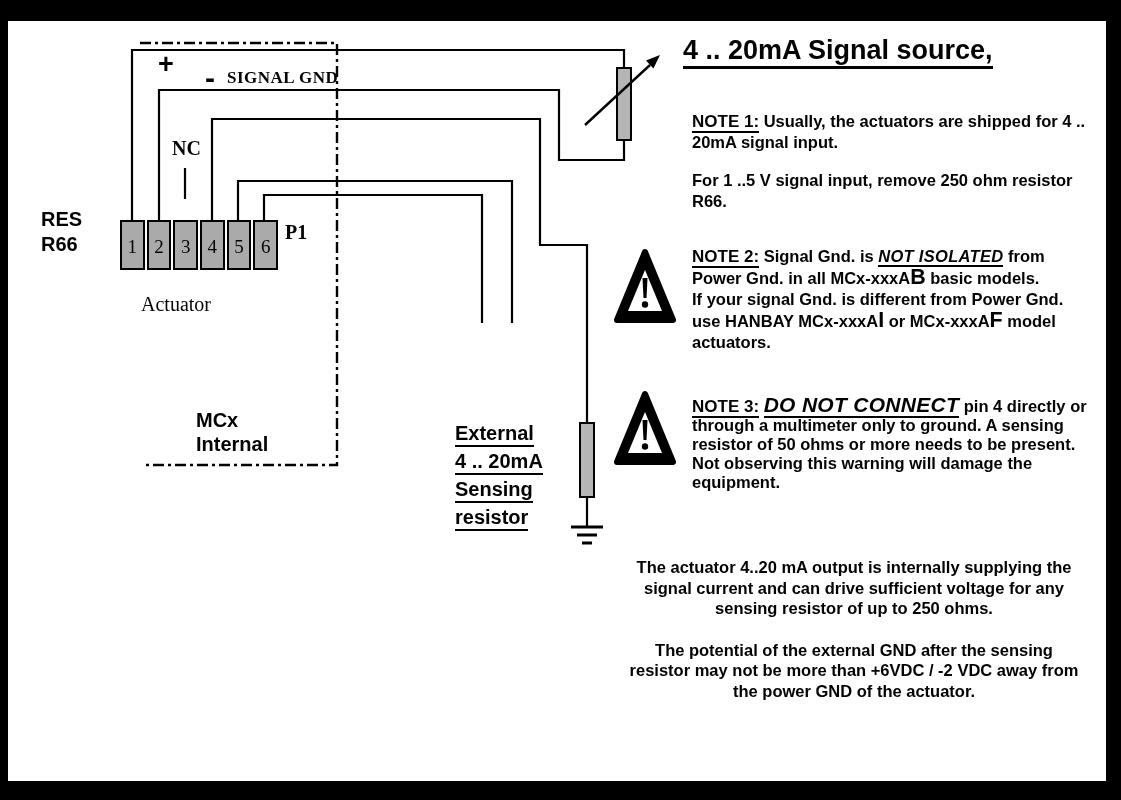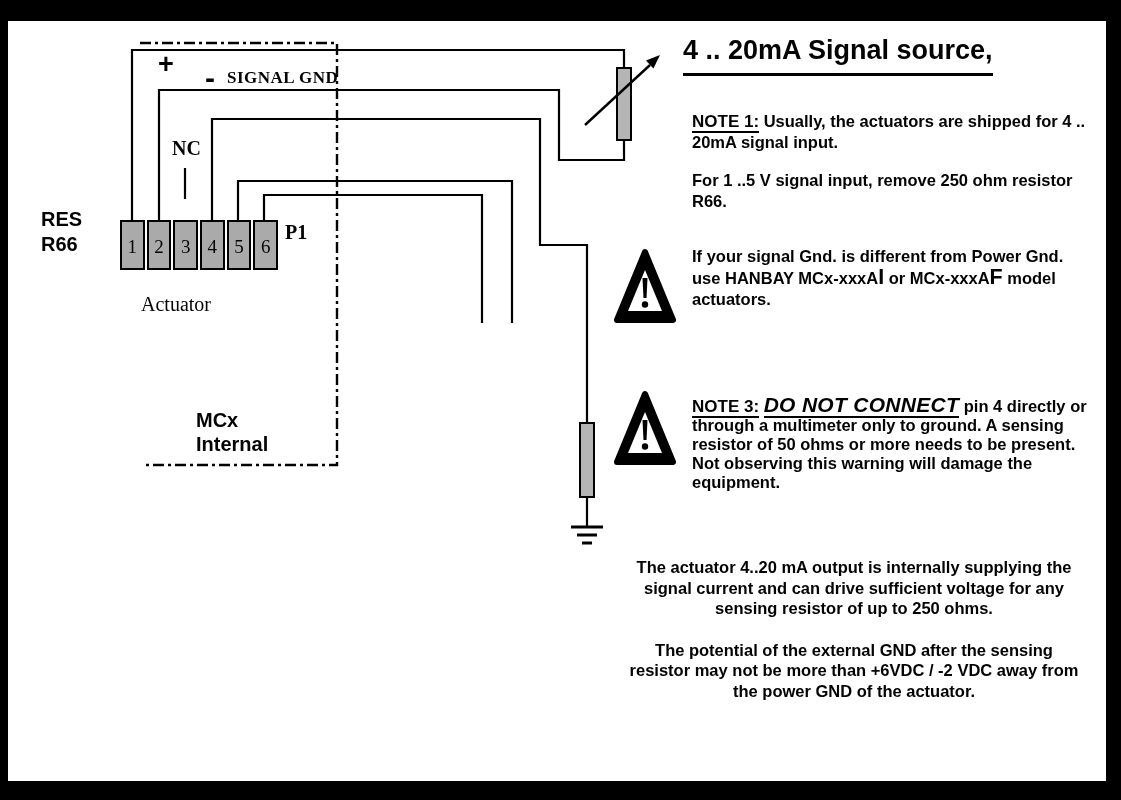--- a/index.html
+++ b/index.html
@@ -19,21 +19,21 @@
   .actuator{font-size:20px;}
   .mcx{font-size:20px;line-height:24px;}
   .extlab{font-size:20px;line-height:28px;}
   .extlab .ul{border-bottom:2.5px solid #000;padding-bottom:1px;}
   
   .terminal{left:112px;top:199px;width:158px;height:50px;display:flex;gap:2px;}
   .cell{flex:1;background:#aaaaaa;border:2px solid #000;display:flex;align-items:center;justify-content:center;}
   .cell span{font-family:"Liberation Serif",serif;font-size:19px;color:#050505;padding-top:4px;}
   
   .heading{font-size:27px;line-height:34px;}
-  .heading .ul{border-bottom:3px solid #000;padding-bottom:8px;}
+  .heading .ul{border-bottom:3px solid #000;padding-bottom:1px;}
   .note{font-size:16.5px;line-height:21px;width:404px;}
   .notelabel{border-bottom:2.2px solid #000;font-size:17px;}
   .emph2{font-style:italic;border-bottom:2.2px solid #000;letter-spacing:0.3px;}
   .emph3{font-style:italic;font-size:21px;border-bottom:2.5px solid #000;letter-spacing:0.3px;}
   .big{font-size:1.3em;line-height:1;}
   .note3{line-height:19px;}
   .bodytext{font-size:16.5px;line-height:20.5px;width:460px;}
   .bodytext p{margin:0 0 21px 0;text-align:center;}
 </style>
 </head>
@@ -101,20 +101,26 @@
       </div>
   </div>
   <div class="abs serif p1lab" style="left:277px;top:200px">P1</div>
   <div class="abs serif actuator" style="left:133px;top:272px">Actuator</div>
 
   <div class="abs sansb mcx" style="left:188px;top:387px">
     <div>MCx</div>
     <div>Internal</div>
   </div>
 
+  <div class="abs sansb extlab" style="left:447px;top:398px">
+    <div><span class="ul">External</span></div>
+    <div><span class="ul">4 .. 20mA</span></div>
+    <div><span class="ul">Sensing</span></div>
+    <div><span class="ul">resistor</span></div>
+  </div>
 
   <div class="abs sansb heading" style="left:675px;top:12px">
     <div><span class="ul">4 .. 20mA Signal source,</span></div>
   </div>
 
   <div class="abs sansb note" style="left:684px;top:90px">
     <span class="notelabel">NOTE 1:</span><span> Usually, the actuators are shipped for 4 .. 20mA signal input.</span>
   </div>
 
   <div class="abs sansb note" style="left:684px;top:149px">
@@ -122,20 +128,23 @@
   </div>
 
   <svg class="abs" style="left:605px;top:227px" width="64" height="78" viewBox="0 0 64 78">
     <polygon points="32,4 60,72 4,72" fill="#000" stroke="#000" stroke-width="6" stroke-linejoin="round"></polygon>
     <polygon points="32,22 49,63 15,63" fill="#fff"></polygon>
     <polygon points="29.5,30 34.5,30 33.5,50 30.5,50" fill="#000"></polygon>
     <circle cx="32" cy="56.5" r="3.2" fill="#000"></circle>
   </svg>
 
   <div class="abs sansb note" style="left:684px;top:225px">
+    <div>
+      <span class="notelabel">NOTE 2:</span><span> Signal Gnd. is </span><span class="emph2">NOT ISOLATED</span><span> from Power Gnd. in all MCx-xxxA</span><span class="big">B</span><span> basic models.</span>
+    </div>
     <div style="">
       <span>If your signal Gnd. is different from Power Gnd. use HANBAY MCx-xxxA</span><span class="big">I</span><span> or MCx-xxxA</span><span class="big">F</span><span> model actuators.</span>
     </div>
   </div>
 
   <svg class="abs" style="left:605px;top:369px" width="64" height="78" viewBox="0 0 64 78">
     <polygon points="32,4 60,72 4,72" fill="#000" stroke="#000" stroke-width="6" stroke-linejoin="round"></polygon>
     <polygon points="32,22 49,63 15,63" fill="#fff"></polygon>
     <polygon points="29.5,30 34.5,30 33.5,50 30.5,50" fill="#000"></polygon>
     <circle cx="32" cy="56.5" r="3.2" fill="#000"></circle>

